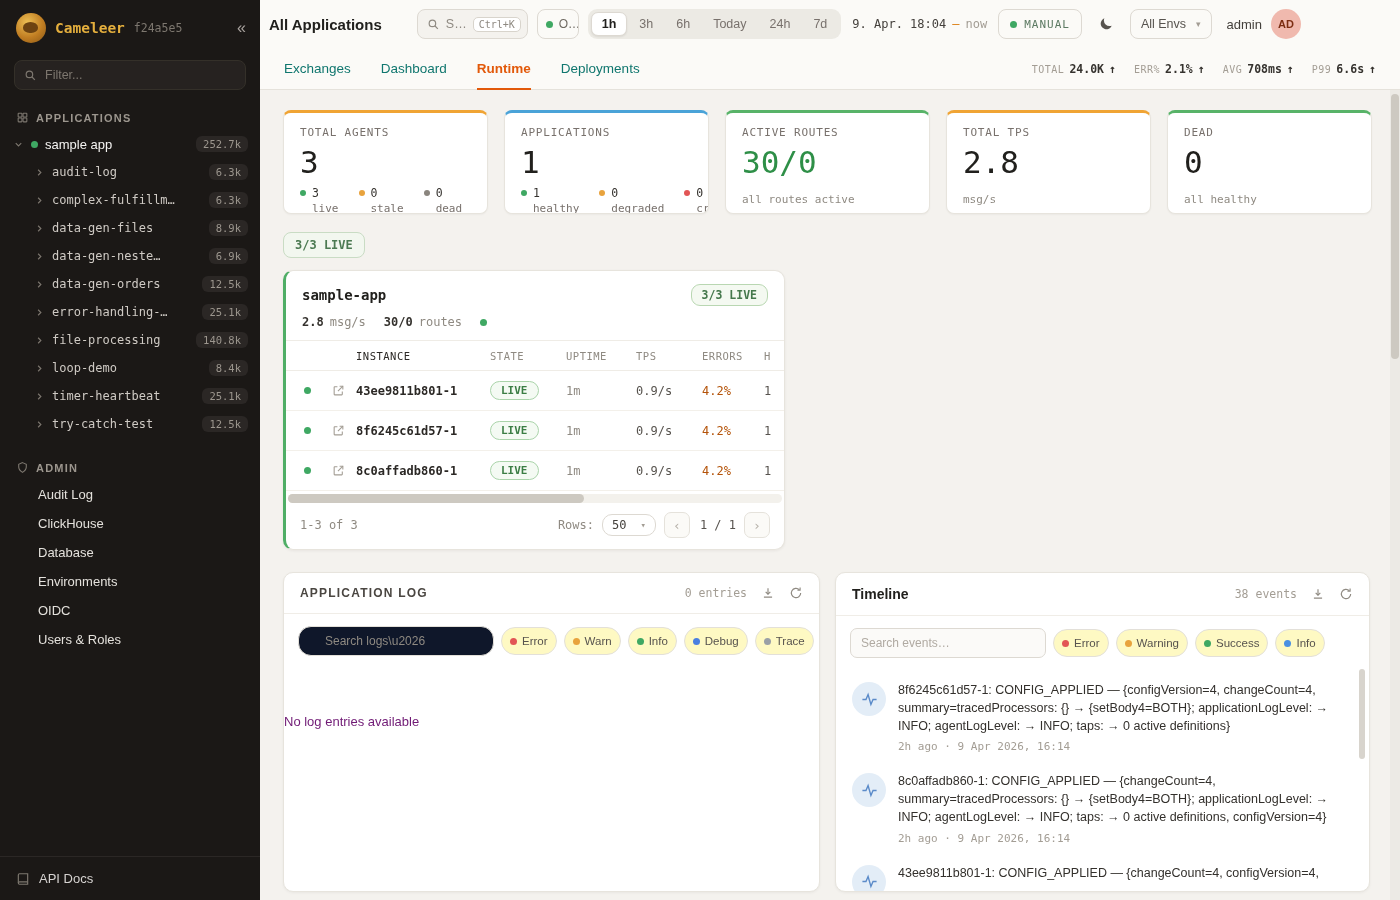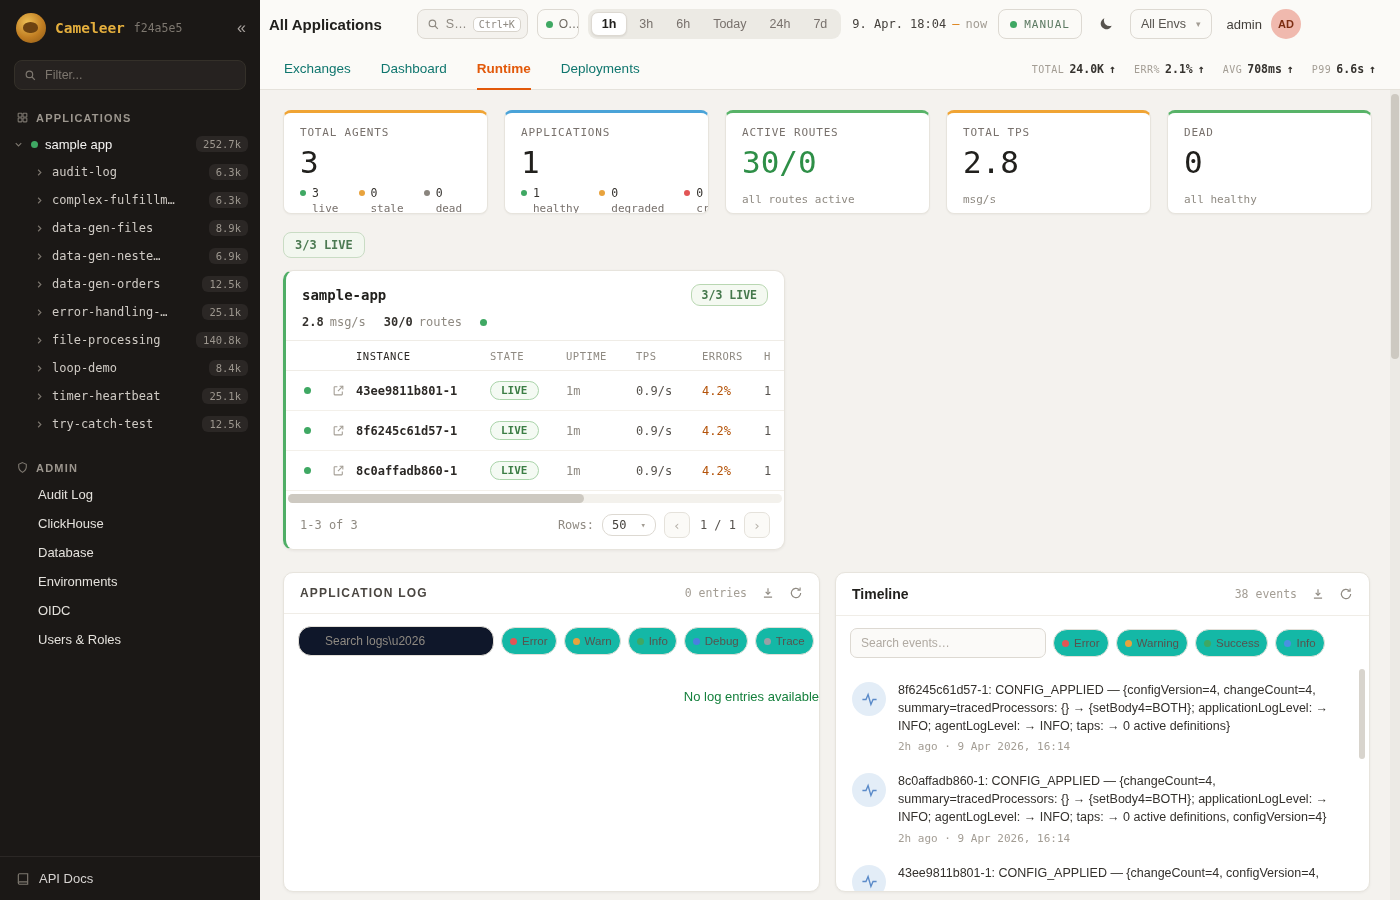--- a/index.html
+++ b/index.html
@@ -107,23 +107,23 @@
   .p-head { display:flex; align-items:center; padding:13px 16px; border-bottom:1px solid #f0ede7; }
   .p-title-caps { font-size:12px; font-weight:bold; letter-spacing:1.2px; color:#4a4641; }
   .p-title { font-size:14px; font-weight:bold; color:#21201d; }
   .p-meta { margin-left:auto; display:flex; align-items:center; gap:14px; color:#8f8a82; }
   .p-count { font-family:"DejaVu Sans Mono",monospace; font-size:11.5px; color:#a39d94; }
   .p-controls { display:flex; align-items:center; gap:7px; padding:12px 14px 10px; }
   .log-search { width:196px; height:30px; background:#0f172a; border:1px solid #e3e0d9; border-radius:13px; font-size:12px; color:#6f6a62; padding:0 26px; outline:none; flex:0 0 196px; }
   .log-search::placeholder { color:#8f8a82; }
   .tl-search { width:196px; height:30px; background:#fbfaf8; border:1px solid #ddd9d2; border-radius:7px; font-size:12px; color:#6f6a62; padding:0 10px; outline:none; flex:0 0 196px; }
   .tl-search::placeholder { color:#b0aaa2; }
-  .fchip { display:flex; align-items:center; gap:5px; height:28px; padding:11px 8px; border:1px solid #e3e0d9; border-radius:14px; background:#14b8a6; font-size:11.5px; color:#57534e; cursor:pointer; white-space:nowrap; }
+  .fchip { display:flex; align-items:center; gap:5px; height:28px; padding:11px 8px; border:1px solid #e3e0d9; border-radius:14px; background:#fef9c3; font-size:11.5px; color:#57534e; cursor:pointer; white-space:nowrap; }
   .fchip .dot { width:7px; height:7px; flex:0 0 7px; }
-  .empty { text-align:right; color:#15803d; font-size:13px; margin-top:23px; }
+  .empty { text-align:left; color:#701a75; font-size:13px; margin-top:48px; }
   .events { padding:4px 20px 0 16px; }
   .event { display:flex; gap:12px; padding:10px 0; }
   .ev-avatar { width:34px; height:34px; flex:0 0 34px; border-radius:50%; background:#e3edf7; display:flex; align-items:center; justify-content:center; color:#5b8bc9; }
   .ev-text { font-size:12.5px; color:#33302c; line-height:1.42; }
   .ev-meta { font-family:"DejaVu Sans Mono",monospace; font-size:11px; color:#a39d94; margin-top:5px; }
   .tl-scrollthumb { position:absolute; right:4px; top:96px; width:6px; height:90px; background:#d8d4cd; border-radius:3px; cursor:grab; }
 
   .v-track { position:absolute; right:0; top:90px; bottom:0; width:10px; background:#eceae5; }
   .v-thumb { position:absolute; right:1px; top:4px; width:8px; height:265px; background:#cdc9c1; border-radius:4px; cursor:grab; }
 

